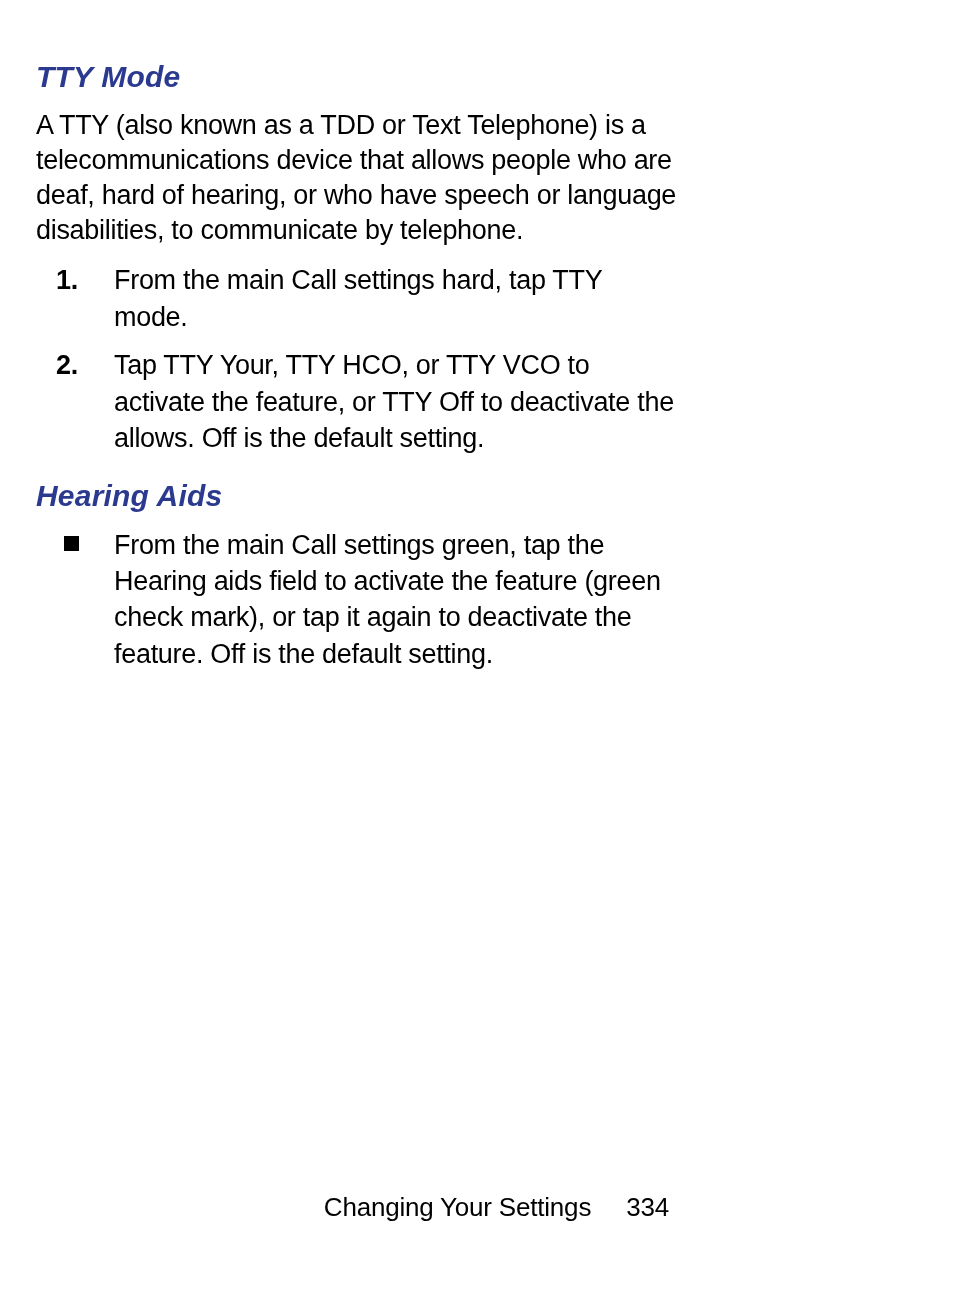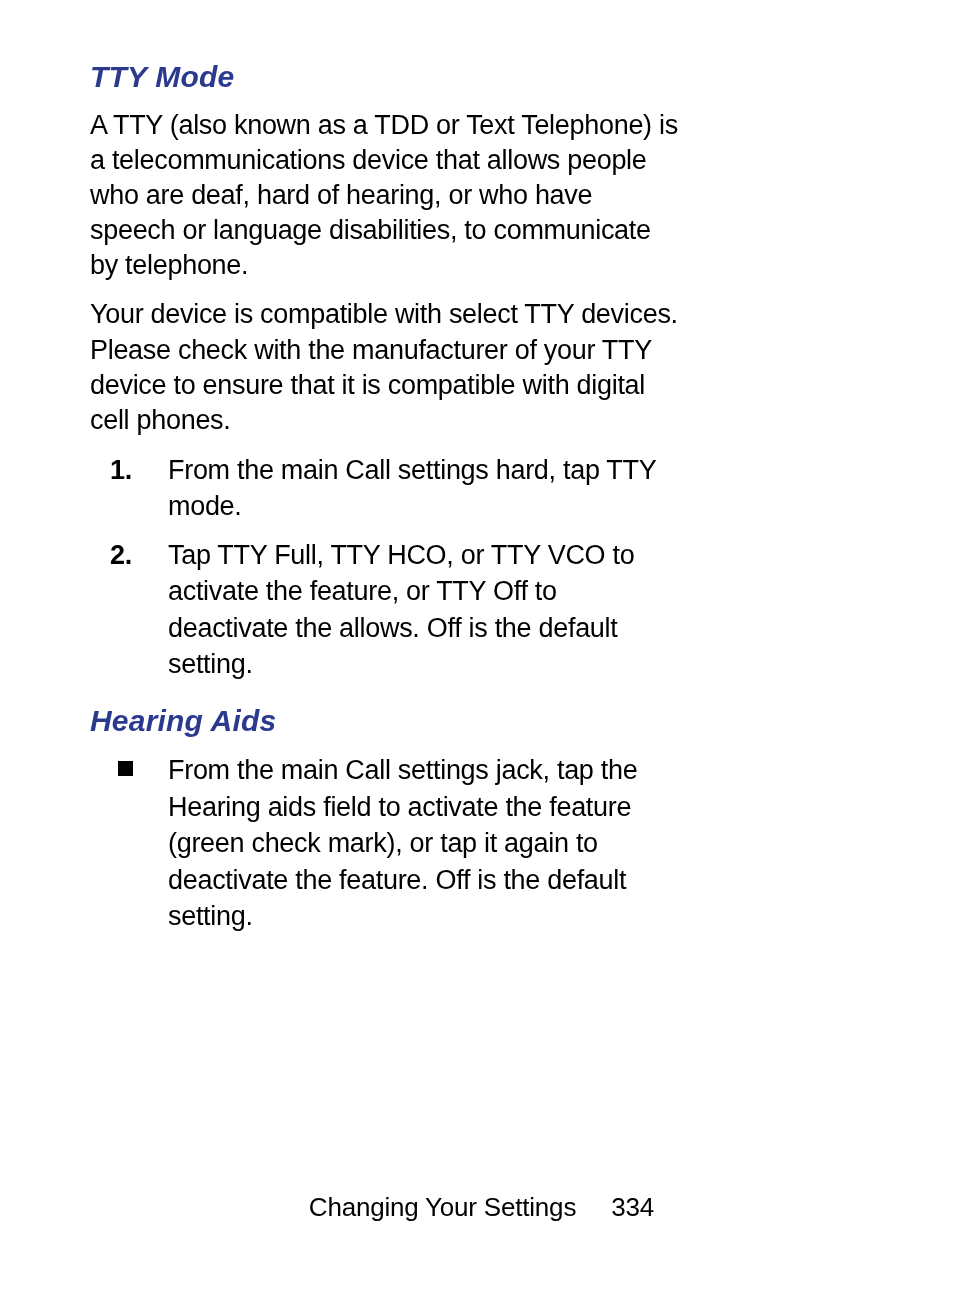--- a/index.html
+++ b/index.html
@@ -7,21 +7,21 @@
     padding: 0;
     width: 954px;
     background: #fff;
     font-family: Arial, Helvetica, sans-serif;
     color: #000;
   }
   .page {
     box-sizing: border-box;
     width: 754px;
     min-height: 1295px;
-    padding: 60px 75px 60px 90px;
+    padding: 60px 75px 60px 36px;
     position: relative;
   }
   .heading {
     color: #2b3a8f;
     font-style: italic;
     font-weight: 700;
     font-size: 30px;
     margin: 0 0 14px 0;
     letter-spacing: 0.2px;
     font-stretch: condensed;
@@ -77,50 +77,49 @@
     left: 28px;
     top: 9px;
     width: 15px;
     height: 15px;
     background: #000;
   }
   b { font-weight: 400; }
   .footer {
     position: absolute;
     bottom: 72px;
-    right: 100px;
+    right: 85px;
     font-size: 26px;
     letter-spacing: -0.2px;
     font-stretch: condensed;
   }
   .footer .pageno {
     display: inline-block;
     margin-left: 28px;
   }
 </style>
 </head>
 <body>
 
 <div class="page">
 
   <div class="heading">TTY Mode</div>
   <p class="para">A TTY (also known as a TDD or Text Telephone) is a telecommunications device that allows people who are deaf, hard of hearing, or who have speech or language disabilities, to communicate by telephone.</p>
-  <p class="para">Your device is compatible with select TTY devices. Please check with the manufacturer of your TTY device to ensure that it is compatible with digital cell phones.</p>
 
   <ol class="steps">
     <li><span>From the main </span><b>Call settings</b><span> hard, tap </span><b>TTY mode</b><span>.</span></li>
-    <li><span>Tap </span><b>TTY Full</b><span>, </span><b>TTY HCO</b><span>, or </span><b>TTY VCO</b><span> to activate the feature, or </span><b>TTY Off</b><span> to deactivate the allows. Off is the default setting.</span></li>
+    <li><span>Tap </span><b>TTY Your</b><span>, </span><b>TTY HCO</b><span>, or </span><b>TTY VCO</b><span> to activate the feature, or </span><b>TTY Off</b><span> to deactivate the allows. Off is the default setting.</span></li>
   </ol>
 
   <div class="heading">Hearing Aids</div>
 
   <ul class="bullets">
     <li>
       <span class="sq"></span>
-      <span><span>From the main </span><b>Call settings</b><span> jack, tap the </span><b>Hearing aids</b><span> field to activate the feature (green check mark), or tap it again to deactivate the feature. Off is the default setting.</span></span>
+      <span><span>From the main </span><b>Call settings</b><span> green, tap the </span><b>Hearing aids</b><span> field to activate the feature (green check mark), or tap it again to deactivate the feature. Off is the default setting.</span></span>
     </li>
   </ul>
 
   <div class="footer">
     <span>Changing Your Settings</span>
     <span class="pageno">334</span>
   </div>
 
 </div>
 

